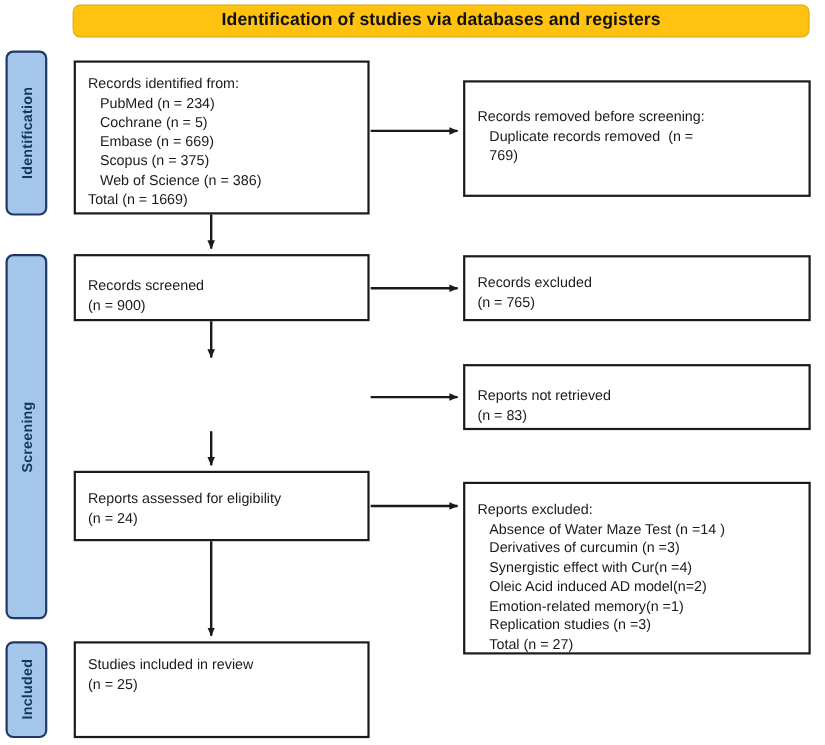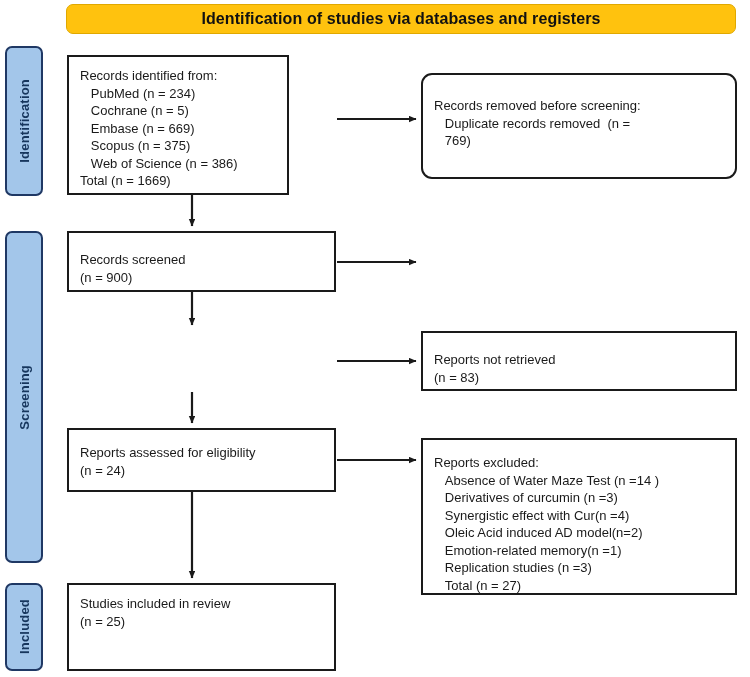--- a/index.html
+++ b/index.html
@@ -79,28 +79,28 @@
   }
   .box-text {
     font-size: 13px;
     line-height: 17.5px;
     color: #1a1a1a;
     white-space: pre-wrap;
     margin: 0;
   }
 
   
-  .box-identified   { left: 67px; top: 55px;  width: 222px; height: 140px; }
+  .box-identified   { left: 67px; top: 55px;  width: 269px; height: 140px; }
   .box-screened     { left: 67px; top: 231px; width: 269px; height: 61px;  padding-top: 18px; }
   .box-sought       { left: 67px; top: 330px; width: 269px; height: 62px;  padding-top: 14px; }
   .box-assessed     { left: 67px; top: 428px; width: 269px; height: 64px;  padding-top: 14px; }
   .box-included     { left: 67px; top: 583px; width: 269px; height: 88px;  }
 
   
-  .box-removed      { left: 421px; top: 73px;  width: 316px; height: 106px; padding-top: 22px; border-radius: 11px; }
+  .box-removed      { left: 421px; top: 73px;  width: 316px; height: 106px; padding-top: 22px; }
   .box-excluded1    { left: 421px; top: 232px; width: 316px; height: 60px;  padding-top: 14px; }
   .box-notretrieved { left: 421px; top: 331px; width: 316px; height: 60px;  padding-top: 18px; }
   .box-excluded2    { left: 421px; top: 428px; width: 316px; height: 157px; padding-top: 14px; margin-top: 10px; }
 
   
   #arrows {
     position: absolute;
     left: 0;
     top: 0;
     width: 750px;
@@ -152,20 +152,24 @@
     <p class="box-text">Studies included in review
 (n = 25)</p>
   </div>
 
   <div class="box box-removed">
     <p class="box-text">Records removed before screening:
    Duplicate records removed  (n =
    769)</p>
   </div>
 
+  <div class="box box-excluded1">
+    <p class="box-text">Records excluded
+(n = 765)</p>
+  </div>
 
   <div class="box box-notretrieved">
     <p class="box-text">Reports not retrieved
 (n = 83)</p>
   </div>
 
   <div class="box box-excluded2">
     <p class="box-text">Reports excluded:
    Absence of Water Maze Test (n =14 )
    Derivatives of curcumin (n =3)

